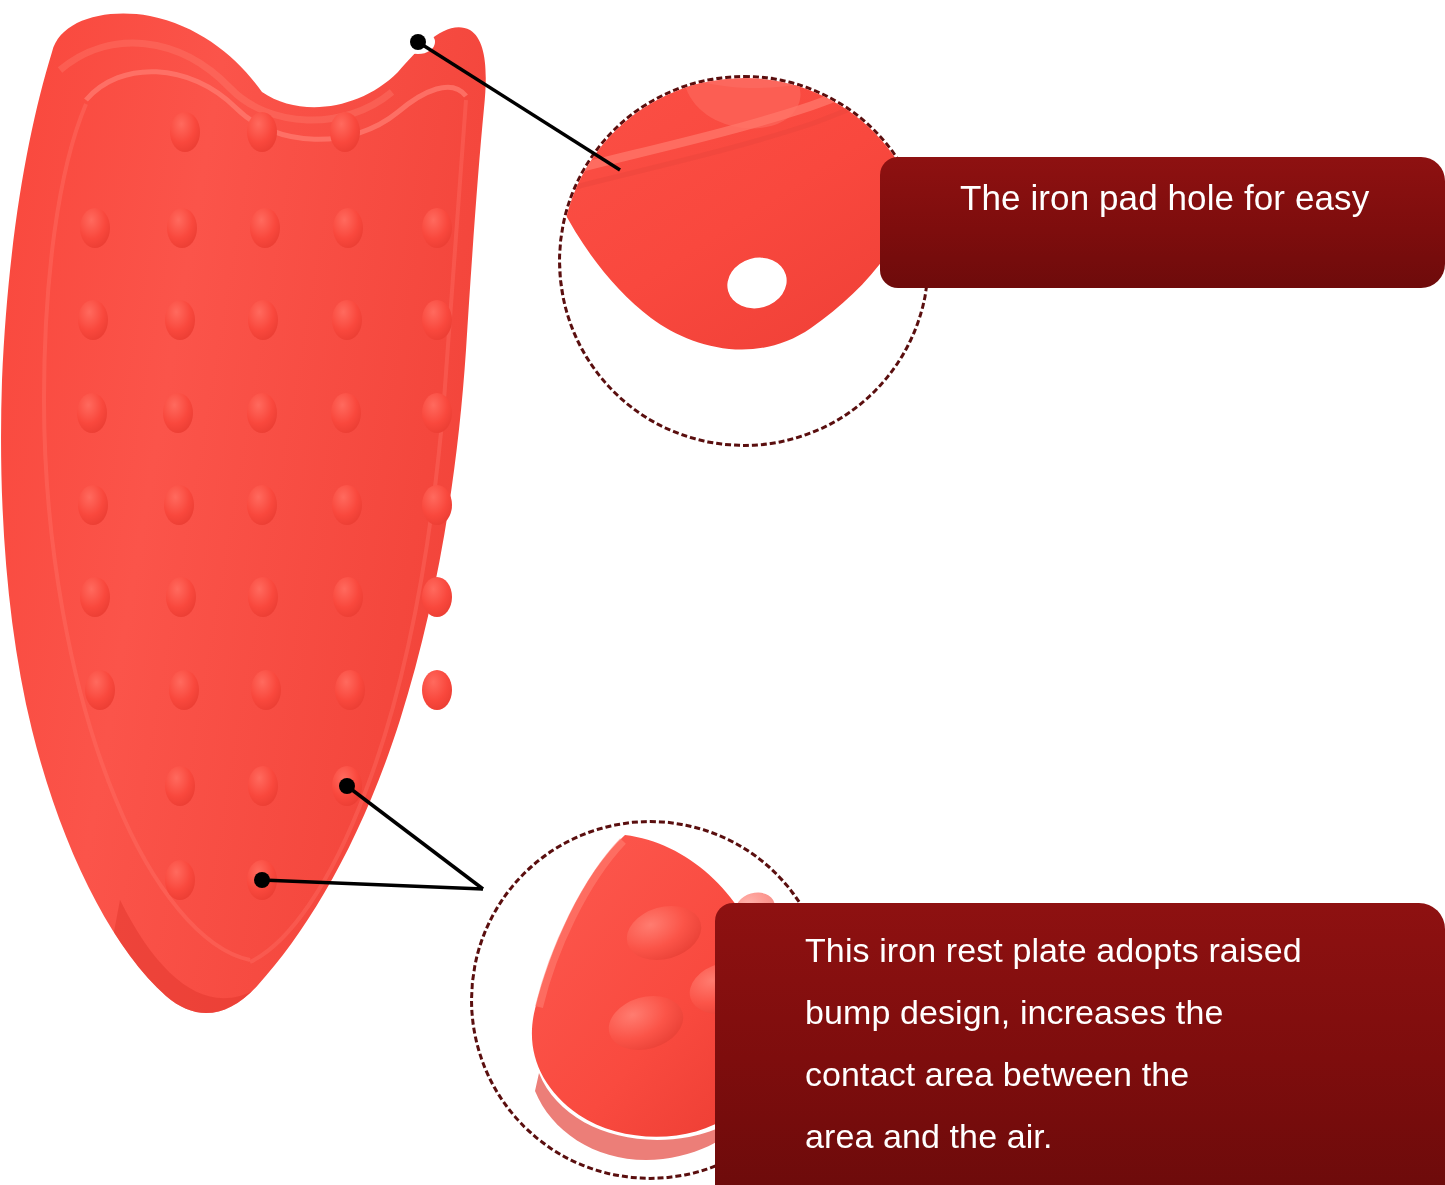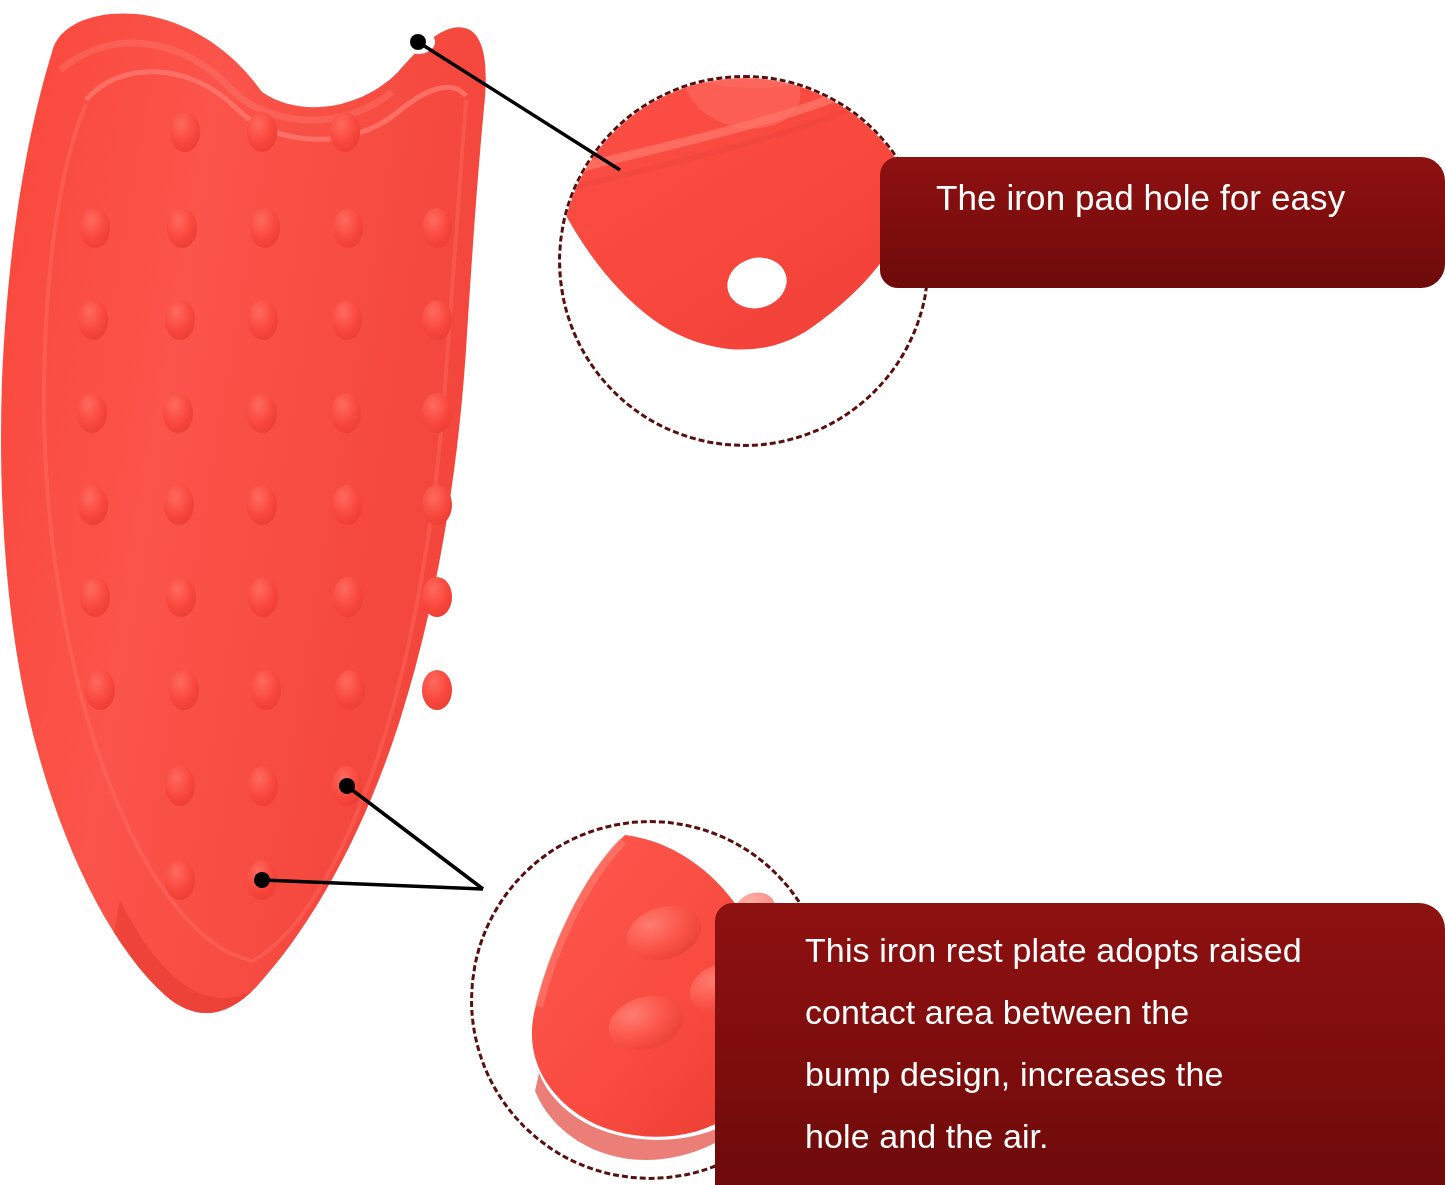--- a/index.html
+++ b/index.html
@@ -56,21 +56,21 @@
     background: linear-gradient(180deg, #8E1111 0%, #7E0D0D 55%, #6E0B0B 100%);
     color: #ffffff;
     box-sizing: border-box;
   }
   #caption-hole {
     left: 880px;
     top: 157px;
     width: 565px;
     height: 131px;
     border-radius: 18px 24px 24px 18px;
-    padding: 12px 14px 12px 56px;
+    padding: 12px 14px 12px 80px;
   }
   #caption-bumps {
     left: 715px;
     top: 903px;
     width: 730px;
     height: 282px;
     border-radius: 18px 26px 0 0;
     padding: 16px 16px 23px 90px;
   }
   .caption-line {
@@ -281,23 +281,23 @@
       <ellipse cx="282" cy="85" rx="20" ry="15" fill="url(#bumpGradBig)" opacity="0.6" transform="rotate(-16 282 85)"></ellipse>
     </svg>
   </div>
 
   <div class="caption" id="caption-hole">
     <div class="caption-line">The iron pad hole for easy</div>
   </div>
 
   <div class="caption" id="caption-bumps">
     <div class="caption-line">This iron rest plate adopts raised</div>
+    <div class="caption-line">bump design, increases the</div>
     <div class="caption-line">contact area between the</div>
-    <div class="caption-line">bump design, increases the</div>
-    <div class="caption-line">hole and the air.</div>
+    <div class="caption-line">area and the air.</div>
   </div>
 
   <svg class="leader" viewBox="0 0 1445 1185" xmlns="http://www.w3.org/2000/svg">
 
     <g>
       <line x1="418" y1="42" x2="620" y2="170" stroke="#000000" stroke-width="3.5"></line>
       <circle cx="418" cy="42" r="8" fill="#000000"></circle>
     </g>
 
     <g>

